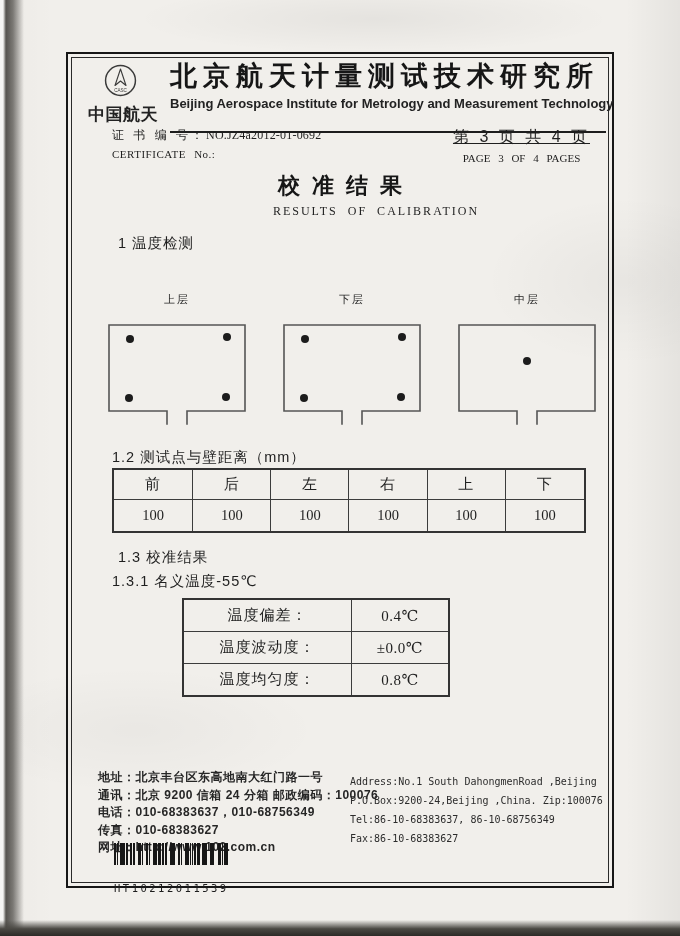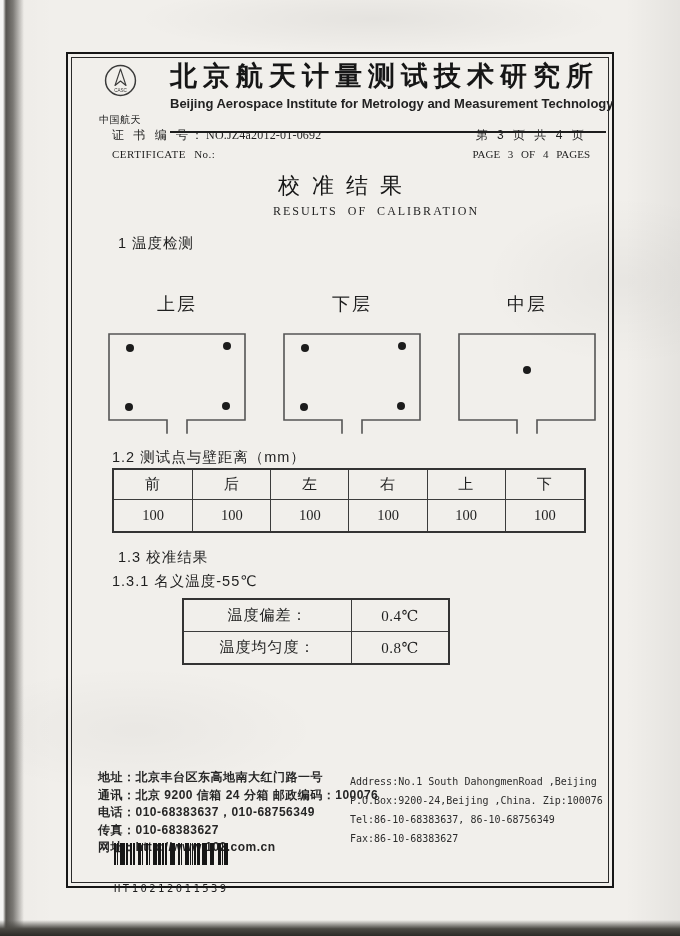--- a/index.html
+++ b/index.html
@@ -29,49 +29,49 @@
   .frame{
     position:absolute;left:66px;top:52px;width:548px;height:836px;
     border:2.5px solid #161616;z-index:1;box-sizing:border-box;
   }
   .frame-inner{
     position:absolute;inset:3px;border:1px solid #2a2a2a;
   }
   
   .header{position:absolute;left:88px;top:58px;width:518px;display:flex;z-index:2;}
   .logo-block{width:64px;text-align:center;padding-top:6px;flex:none;}
-  .logo-org{font-size:10px;font-weight:400;letter-spacing:0.5px;margin-top:12px;white-space:nowrap;color:#222;}
+  .logo-org{font-size:17px;font-weight:700;letter-spacing:0.5px;margin-top:2px;white-space:nowrap;color:#222;}
   .title-block{flex:1;margin-left:18px;border-bottom:2px solid #1d1d1d;padding-bottom:20px;min-width:0;}
   .title-cn{font-size:27px;font-weight:700;letter-spacing:6px;white-space:nowrap;color:#161616;}
   .title-en{font-size:13px;font-weight:700;white-space:nowrap;margin-top:2px;color:#222;}
   
   .cert-row{position:absolute;left:112px;top:127px;width:478px;display:flex;justify-content:space-between;z-index:2;}
   .cert-left .cert-line1{font-size:12px;}
   .cert-label{letter-spacing:3px;margin-top:21px;}
   .cert-number{font-family:"Liberation Serif","DejaVu Serif",serif;letter-spacing:0.2px;}
   .cert-line2{font-size:11px;font-family:"Liberation Serif","DejaVu Serif",serif;word-spacing:5px;margin-top:4px;letter-spacing:0.5px;}
   .cert-right{text-align:center;}
-  .page-cn{font-size:12px;letter-spacing:3px;}
+  .page-cn{font-size:16px;letter-spacing:3px;text-decoration:underline;}
   .page-en{font-size:11px;font-family:"Liberation Serif","DejaVu Serif",serif;word-spacing:5px;margin-top:4px;}
   
   .main-title{position:absolute;left:0;top:171px;width:680px;text-align:center;
-    font-size:22px;font-weight:400;letter-spacing:12px;text-indent:12px;z-index:2;color:#161616;}
+    font-size:22px;font-weight:700;letter-spacing:12px;text-indent:12px;z-index:2;color:#161616;}
   .main-subtitle{position:absolute;left:0;top:204px;width:680px;text-align:center;
     font-size:12px;font-family:"Liberation Serif","DejaVu Serif",serif;letter-spacing:2px;word-spacing:5px;z-index:2;padding-left:36px;}
   
   .h-sec{position:absolute;font-size:14.5px;z-index:2;letter-spacing:1px;}
   .h1{left:118px;top:234px;}
   .h11{left:118px;top:261px;}
   .h12{left:112px;top:448px;}
   .h13{left:118px;top:548px;}
   .h131{left:112px;top:572px;}
   
   .diagrams{position:absolute;left:106px;top:292px;width:492px;display:flex;justify-content:space-between;z-index:2;}
   .diagram{width:142px;text-align:center;}
-  .diagram-label{font-size:18px;letter-spacing:2px;margin-bottom:16px;font-family:Liberation Serif, serif;}
+  .diagram-label{font-size:11px;letter-spacing:2px;margin-bottom:16px;font-family:Liberation Serif, serif;}
   .diagram svg{display:block;margin:0 auto;}
   
   .wall-table{position:absolute;left:112px;top:468px;width:474px;border-collapse:collapse;z-index:2;
     border:2px solid #333;}
   .wall-table th,.wall-table td{border:1.5px solid #3c3c3c;text-align:center;}
   .wall-table th{font-size:15px;font-weight:400;height:27px;letter-spacing:1px;}
   .wall-table td{font-size:14.5px;height:29px;font-family:"Liberation Serif","DejaVu Serif",serif;}
   
   .res-table{position:absolute;left:182px;top:598px;width:268px;border-collapse:collapse;z-index:2;
     border:2px solid #333;}
@@ -192,20 +192,24 @@
   <div class="h-sec h13">1.3  校准结果</div>
   <div class="h-sec h131">1.3.1 名义温度-55℃</div>
 
   <table class="res-table">
     <tbody>
         <tr>
       <td class="res-label">温度偏差：</td>
       <td class="res-value">0.4℃</td>
     </tr>
     <tr>
+      <td class="res-label">温度波动度：</td>
+      <td class="res-value">±0.0℃</td>
+    </tr>
+    <tr>
       <td class="res-label">温度均匀度：</td>
       <td class="res-value">0.8℃</td>
     </tr>
   </tbody>
     </table>
 
   <div class="footer-cn">
     <div>地址：北京丰台区东高地南大红门路一号</div>
     <div>通讯：北京 9200 信箱 24 分箱  邮政编码：100076</div>
     <div>电话：010-68383637，010-68756349</div>

